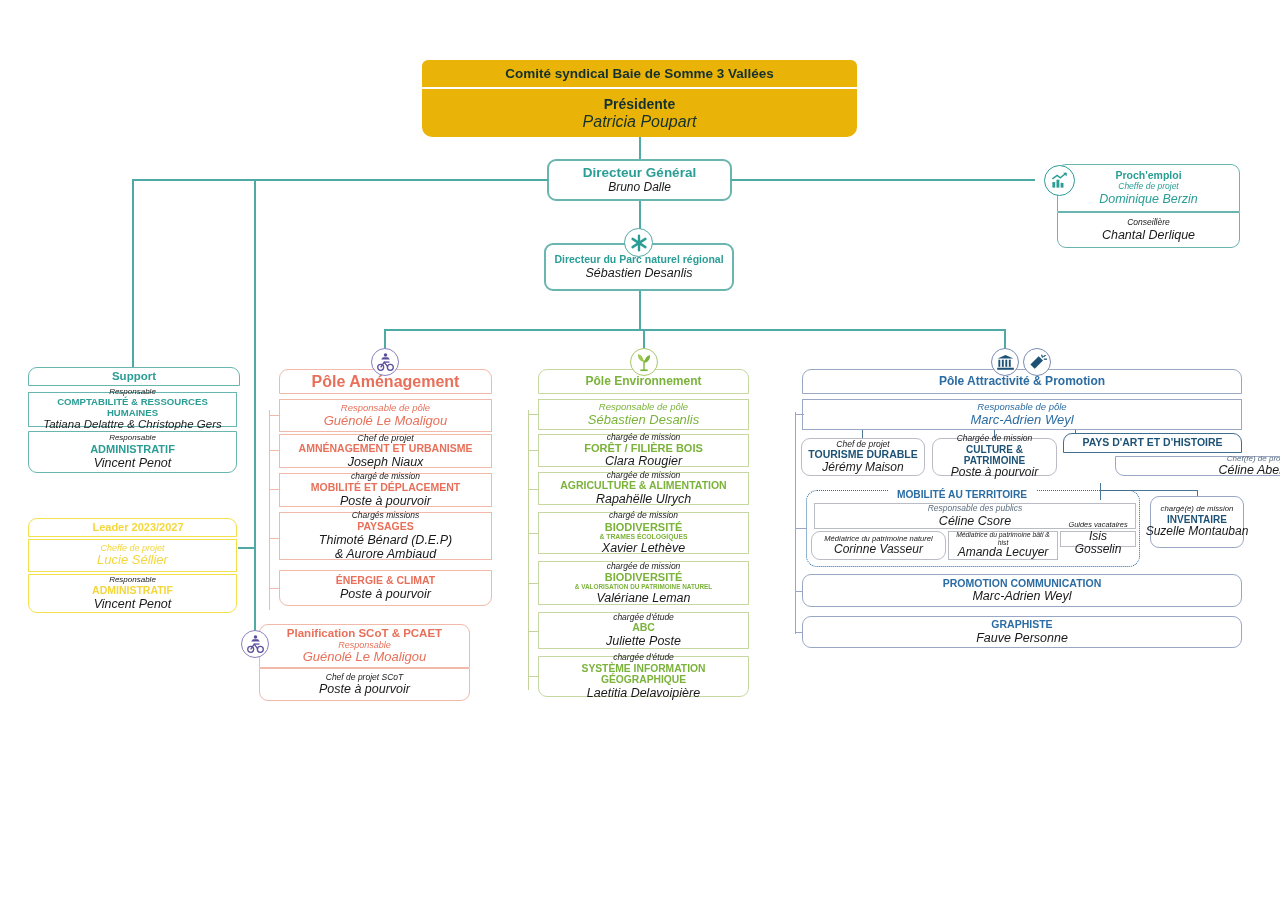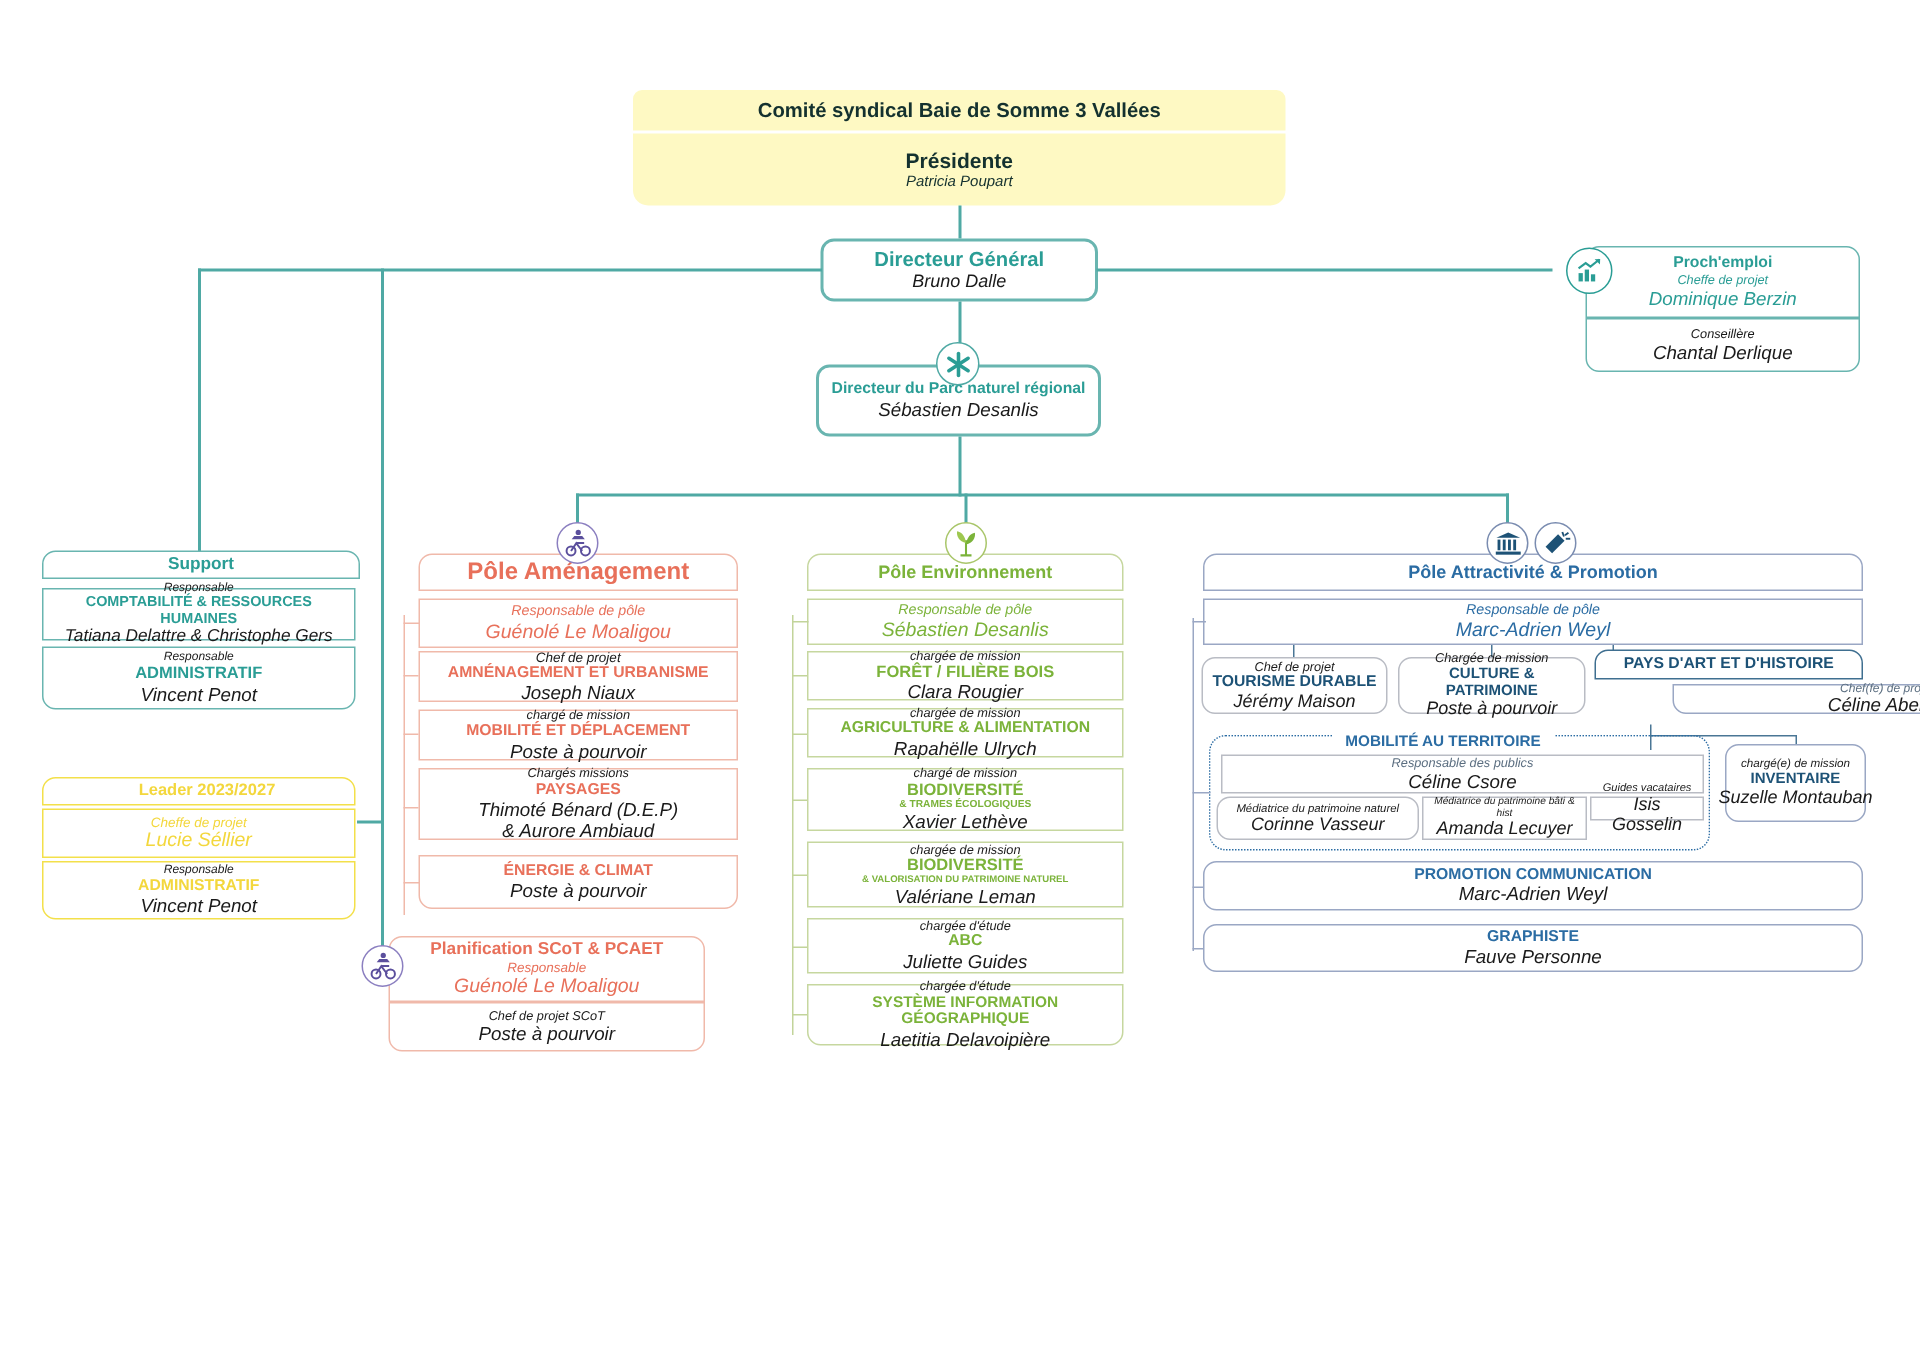--- a/index.html
+++ b/index.html
@@ -59,21 +59,21 @@
   
   .dotframe {
     position:absolute;
     border:1.6px dotted #2b6ca3;
     border-radius:11px;
     background:transparent;
   }
 
   
   .tealblock {
-    position:absolute; background:#fef9c3; color:#14312f;
+    position:absolute; background:#eab308; color:#14312f;
     display:flex; flex-direction:column; align-items:center; justify-content:center;
     text-align:center;
   }
 
   
   .c-teal  { border-color:#69b5b0; }
   .c-teal  .dept, .c-teal .ttl { color:#2a9d95; }
   .c-pink  { border-color:#f0b9aa; }
   .c-green { border-color:#c6d79f; }
   .c-blue  { border-color:#9aa7c4; }
@@ -93,21 +93,21 @@
 <body>
 
 <div id="chart">
 
   <div class="tealblock" style="left:422px; top:60px; width:435px; height:27px; border-radius:6px 6px 0 0;">
     <div style="font-size:13.5px; font-weight:bold;">Comité syndical Baie de Somme 3 Vallées</div>
   </div>
 
   <div class="tealblock" style="left:422px; top:89px; width:435px; height:48px; border-radius:0 0 10px 10px;">
     <div style="font-size:14px; font-weight:bold;">Présidente</div>
-    <div style="font-size:10px; font-style:italic; margin-top:1px;">Patricia Poupart</div>
+    <div style="font-size:16px; font-style:italic; margin-top:1px;">Patricia Poupart</div>
   </div>
 
   <div class="ln v" style="left:638.5px; top:137px; height:22px;"></div>
 
   <div class="box c-teal rr" style="left:547px; top:159px; width:185px; height:42px; border-width:2px;">
     <div class="ttl t-dark" style="font-size:13.5px;">Directeur Général</div>
     <div class="name" style="font-size:12px; margin-top:1px;">Bruno Dalle</div>
   </div>
 
   <div class="ln h" style="left:132px; top:179px; width:416px;"></div>
@@ -300,21 +300,21 @@
   </div>
   <div class="box c-green sq" style="left:538px; top:561px; width:211px; height:44px;">
     <div class="role" style="font-size:8.5px;">chargée de mission</div>
     <div class="dept t-green" style="font-size:11px;">BIODIVERSITÉ</div>
     <div class="sub t-green" style="font-size:6.4px;">&amp; VALORISATION DU PATRIMOINE NATUREL</div>
     <div class="name" style="font-size:12.5px;">Valériane Leman</div>
   </div>
   <div class="box c-green sq" style="left:538px; top:612px; width:211px; height:37px;">
     <div class="role" style="font-size:8.5px;">chargée d'étude</div>
     <div class="dept t-green" style="font-size:10.5px;">ABC</div>
-    <div class="name" style="font-size:12.5px;">Juliette Guides</div>
+    <div class="name" style="font-size:12.5px;">Juliette Poste</div>
   </div>
   <div class="box c-green rb" style="left:538px; top:656px; width:211px; height:41px;">
     <div class="role" style="font-size:8.5px;">chargée d'étude</div>
     <div class="dept t-green" style="font-size:10.3px;">SYSTÈME INFORMATION GÉOGRAPHIQUE</div>
     <div class="name" style="font-size:12.5px;">Laetitia Delavoipière</div>
   </div>
 
   <div class="badge" style="left:991px; top:348px; width:28px; height:28px; border:1.4px solid #7a8cb0;">
     <svg width="19" height="19" viewBox="0 0 24 24" aria-hidden="true">
       <g fill="#1d5276">

